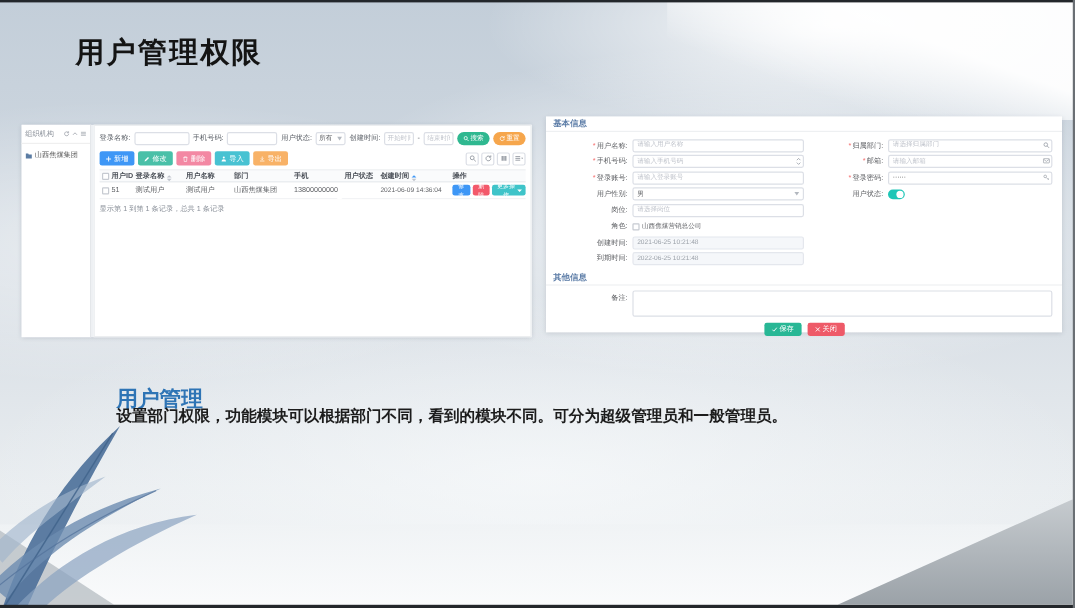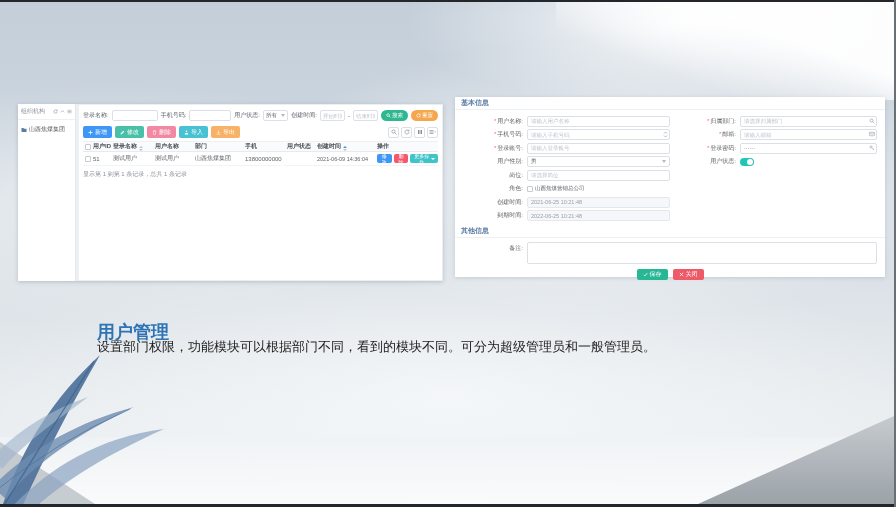--- a/index.html
+++ b/index.html
@@ -20,21 +20,21 @@
     background:linear-gradient(200deg, rgba(255,255,255,.95) 35%, rgba(255,255,255,0) 70%); }
   .footer-band { position:absolute; left:0; right:0; top:437px; height:67px;
     background:linear-gradient(180deg, rgba(240,243,245,.85), rgba(250,251,252,.95)); }
   .fold-svg { position:absolute; right:2px; bottom:3px; }
   .leaf-corner { position:absolute; left:0; bottom:3px; }
   .leaves { position:absolute; left:-8px; bottom:0; }
 
   .slide-title { position:absolute; left:63px; top:28px; font-size:24px; font-weight:700;
     color:#141414; letter-spacing:2px; }
   .desc-heading { position:absolute; left:97px; top:320px; font-size:18px; font-weight:700; color:#2e74b5; }
-  .desc-text { position:absolute; left:97px; top:338px; width:740px; font-size:13px; font-weight:400; color:#1c1c1c; }
+  .desc-text { position:absolute; left:97px; top:338px; width:740px; font-size:13px; font-weight:700; color:#1c1c1c; }
   .slide-footer { position:absolute; left:0; right:0; top:455px; text-align:center;
     font-size:15px; font-weight:700; color:#1a1a1a; letter-spacing:1px; }
 
   
   .shot-list { position:absolute; left:18px; top:104px; width:425px; height:177px;
     background:#eef1f4; box-shadow:0 1px 4px rgba(60,70,90,.25); }
   .ls-sidebar { position:absolute; left:0; top:0; width:58px; height:177px; background:#fff; border-right:1px solid #e4e7ea; }
   .ls-side-head { display:flex; align-items:center; justify-content:space-between; padding:3px; border-bottom:1px solid #efefef; }
   .ls-side-title { font-size:6px; color:#8a9099; }
   .ls-side-icons { display:flex; gap:2px; color:#9aa0a8; }
@@ -133,20 +133,21 @@
       <stop offset="0" stop-color="#c6cbcf"></stop>
           <stop offset="1" stop-color="#9ba2a8"></stop>
     </linearGradient>
       </defs>
     <polygon points="0,88 196,0 196,88" fill="url(#gfold)"></polygon>
   </svg>
   <div class="edge-top"></div>
   <div class="edge-bottom"></div>
   <div class="edge-right"></div>
 
+  <h1 class="slide-title">用户管理权限</h1>
   <div class="desc-heading">用户管理</div>
   <div class="desc-text">设置部门权限，功能模块可以根据部门不同，看到的模块不同。可分为超级管理员和一般管理员。</div>
 
   <div class="shot-list">
     <div class="ls-sidebar">
       <div class="ls-side-head">
         <span class="ls-side-title">组织机构</span>
         <span class="ls-side-icons">
           <span>
               <svg width="5" height="5" viewBox="0 0 12 12">

